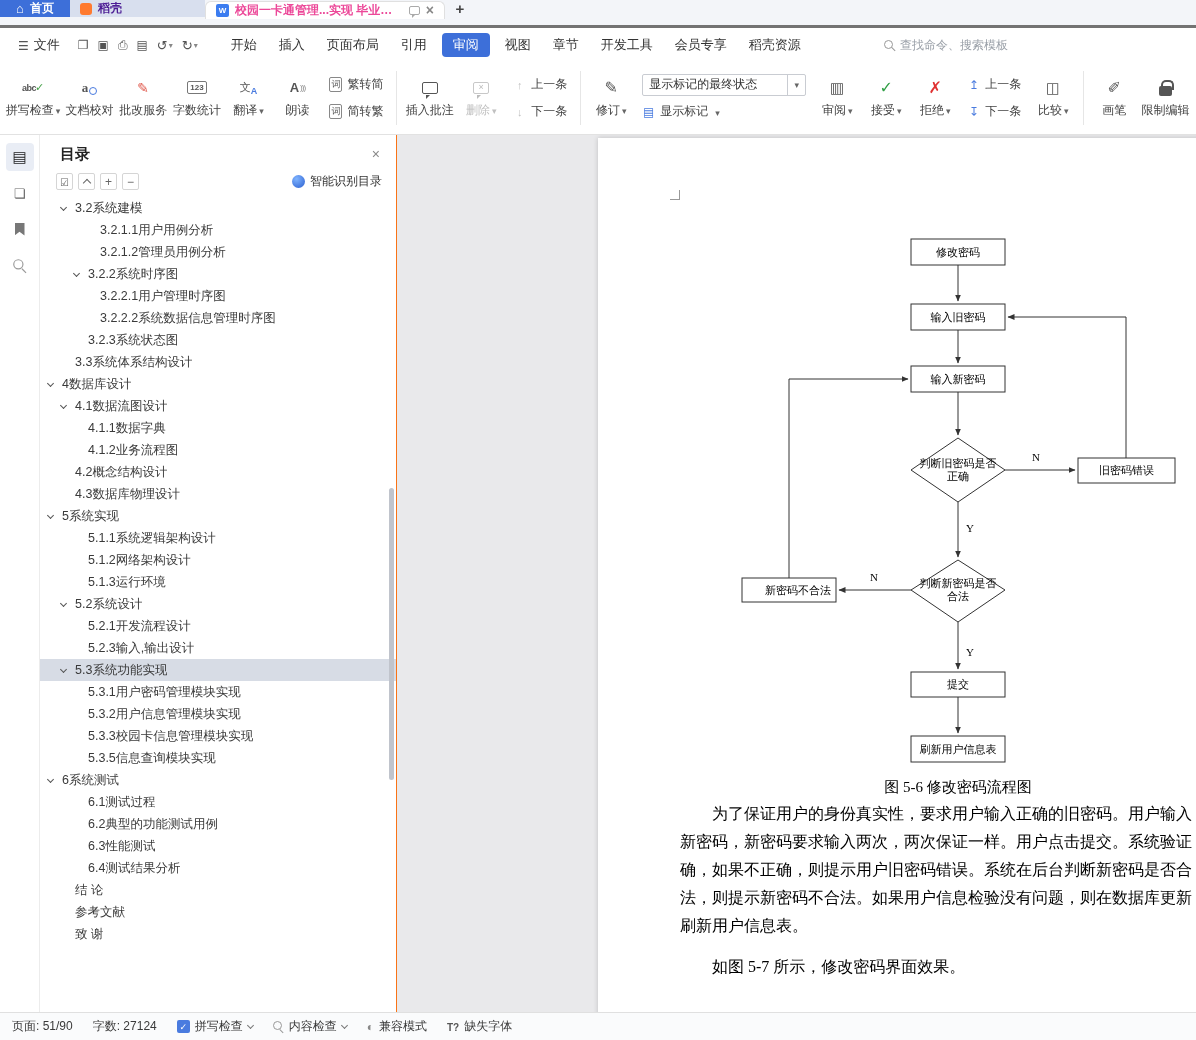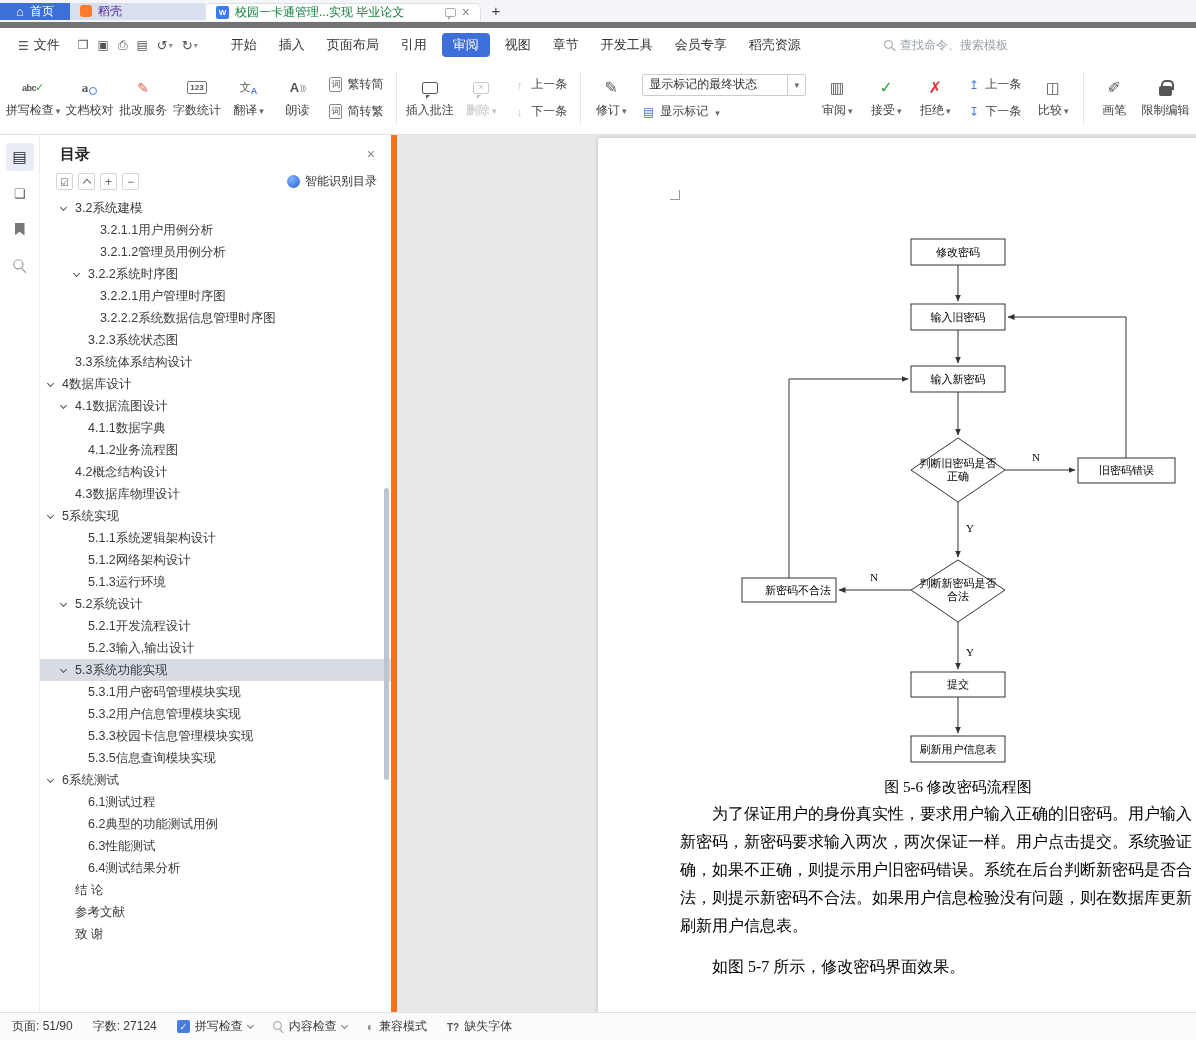--- a/index.html
+++ b/index.html
@@ -1,26 +1,26 @@
 <!DOCTYPE html>
 <html><head>
 <meta charset="utf-8">
 <style>
   * { margin:0; padding:0; box-sizing:border-box; }
   html,body { width:1196px; height:1040px; overflow:hidden; background:#fff;
     font-family:"Liberation Sans","DejaVu Sans",sans-serif; }
 
   
-  .titlebar{height:28px;display:flex;align-items:center;background:#f3f5f9;border-bottom:6px solid #737373;}
+  .titlebar{height:28px;display:flex;align-items:flex-start;background:#f3f5f9;border-bottom:3px solid #737373;font-weight:bold;}
   .tab{display:flex;align-items:center;gap:6px;font-size:12px;padding:0 10px;cursor:default;}
   .tab-home{width:70px;background:#3d6fd9;color:#fff;justify-content:center;}
   .home-ic::before{content:"⌂";font-size:13px;color:#fff;}
   .tab-docer{width:135px;background:#d8dfee;color:#4c1d95;}
   .docer-ic{width:12px;height:12px;border-radius:3px;background:#ff7a2f;display:inline-block;}
-  .tab-doc{width:276px;background:#fff;border:1px solid #e0e0e0;border-bottom:none;border-radius:6px 6px 0 0;margin-top:1px;color:#15803d;}
+  .tab-doc{width:240px;background:#fff;border:1px solid #e0e0e0;border-bottom:none;border-radius:6px 6px 0 0;margin-top:1px;color:#ec4899;}
   .wdoc-ic{width:13px;height:13px;border-radius:2px;background:#3b7cf0;color:#fff;display:inline-flex;align-items:center;justify-content:center;flex:none;}
   .wdoc-ic::before{content:"W";font-size:8px;font-weight:bold;}
   .doc-title{white-space:nowrap;overflow:hidden;text-overflow:ellipsis;flex:1;}
   .bub-ic{width:11px;height:9px;border:1.2px solid #aaa;border-radius:2px;position:relative;flex:none;}
   .bub-ic::after{content:"";position:absolute;left:2px;bottom:-4px;border-top:3px solid #aaa;border-right:3px solid transparent;}
   .x-ic::before{content:"×";font-size:14px;color:#888;line-height:1;}
   .tab-new{width:30px;display:flex;align-items:center;justify-content:center;}
   .plus-ic::before{content:"+";font-size:15px;color:#444;}
 
   
@@ -98,21 +98,21 @@
   .main{display:flex;height:877px;overflow:hidden;}
   .leftrail{width:40px;border-right:1px solid #ececec;display:flex;flex-direction:column;align-items:center;padding-top:8px;gap:8px;background:#fff;}
   .rail-btn{width:28px;height:28px;display:flex;align-items:center;justify-content:center;border-radius:4px;color:#666;}
   .rail-btn.act{background:#e9edf5;color:#1a1a1a;}
   .rl-outline::before{content:"▤";font-size:15px;}
   .rl-tag::before{content:"❏";font-size:13px;}
   .rl-bookmark{width:10px;height:13px;background:#777;clip-path:polygon(0 0,100% 0,100% 100%,50% 72%,0 100%);}
   .css-mag.big{transform:scale(1.15);}
 
   
-  .tocpanel{width:357px;border-right:6px solid #f97316;position:relative;background:#fff;display:flex;flex-direction:column;}
+  .tocpanel{width:357px;border-right:1px solid #f97316;position:relative;background:#fff;display:flex;flex-direction:column;}
   .toc-head{height:32px;display:flex;align-items:center;padding:6px 16px 0 20px;}
   .toc-title{font-size:15px;font-weight:bold;color:#222;}
   .toc-close{margin-left:auto;}
   .toc-tools{height:28px;display:flex;align-items:center;padding:0 14px 0 16px;gap:5px;}
   .tbox{width:17px;height:17px;border:1px solid #d5d5d5;border-radius:2px;display:flex;align-items:center;justify-content:center;}
   .tb-check::before{content:"☑";font-size:10px;color:#666;}
   .tb-chevup{width:6px;height:6px;border-left:1.4px solid #666;border-top:1.4px solid #666;transform:rotate(45deg);margin-top:3px;}
   .tb-plus::before{content:"+";font-size:12px;color:#666;line-height:1;}
   .tb-minus::before{content:"−";font-size:12px;color:#666;line-height:1;}
   .smart{margin-left:auto;display:flex;align-items:center;gap:5px;font-size:12px;color:#333;}

